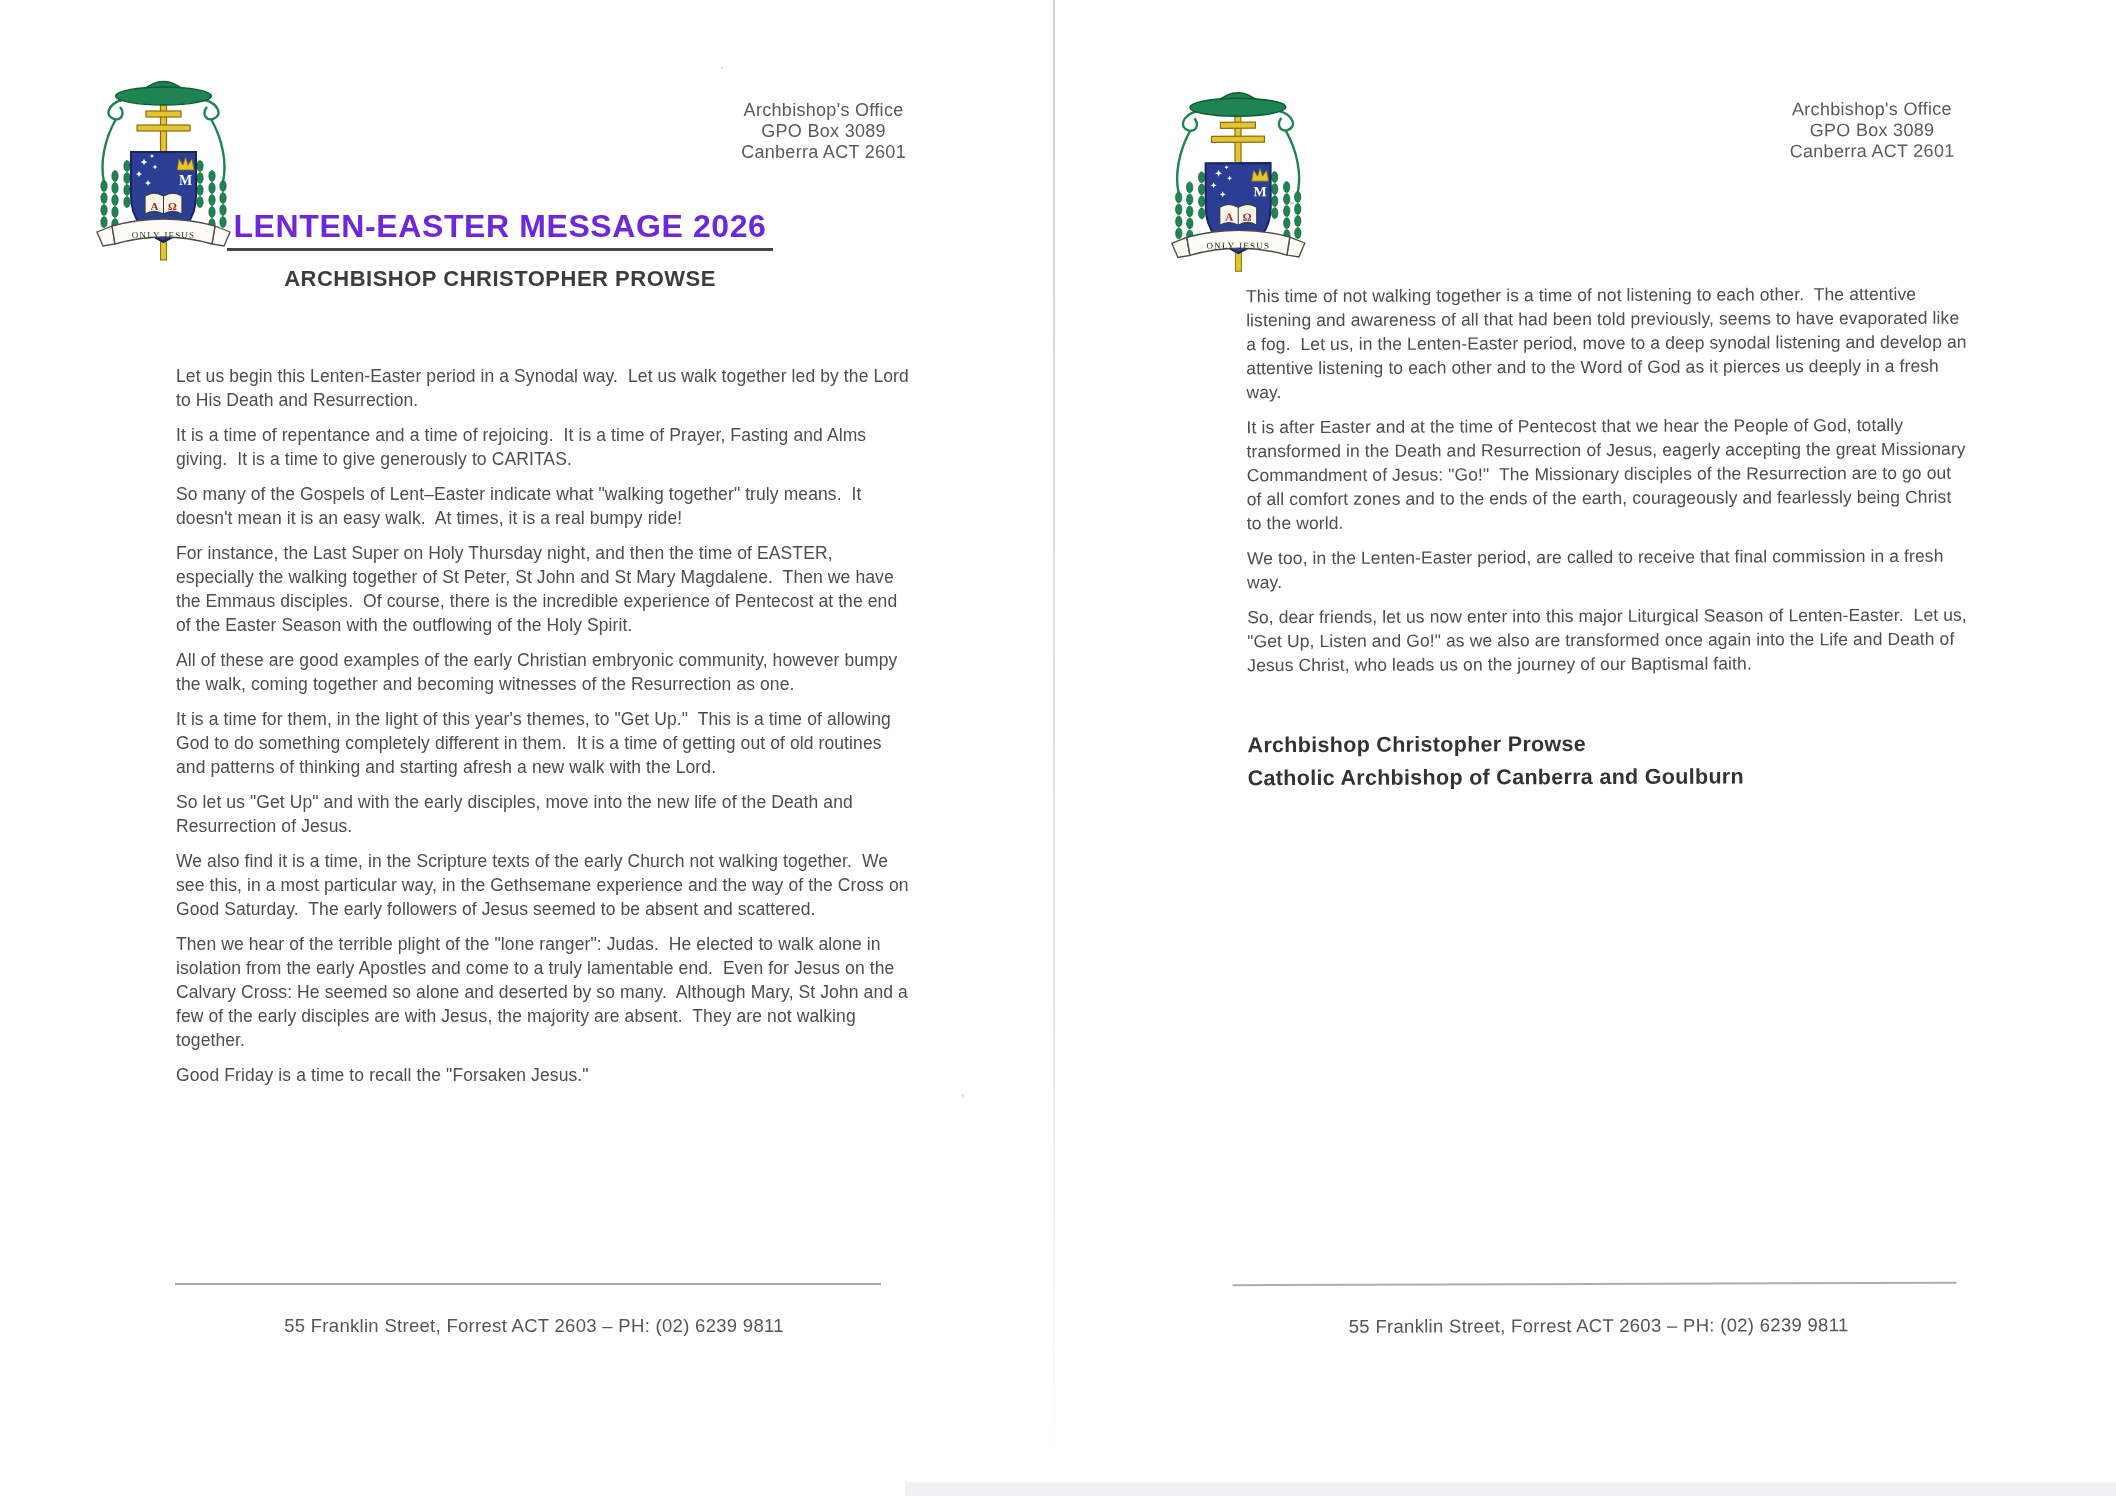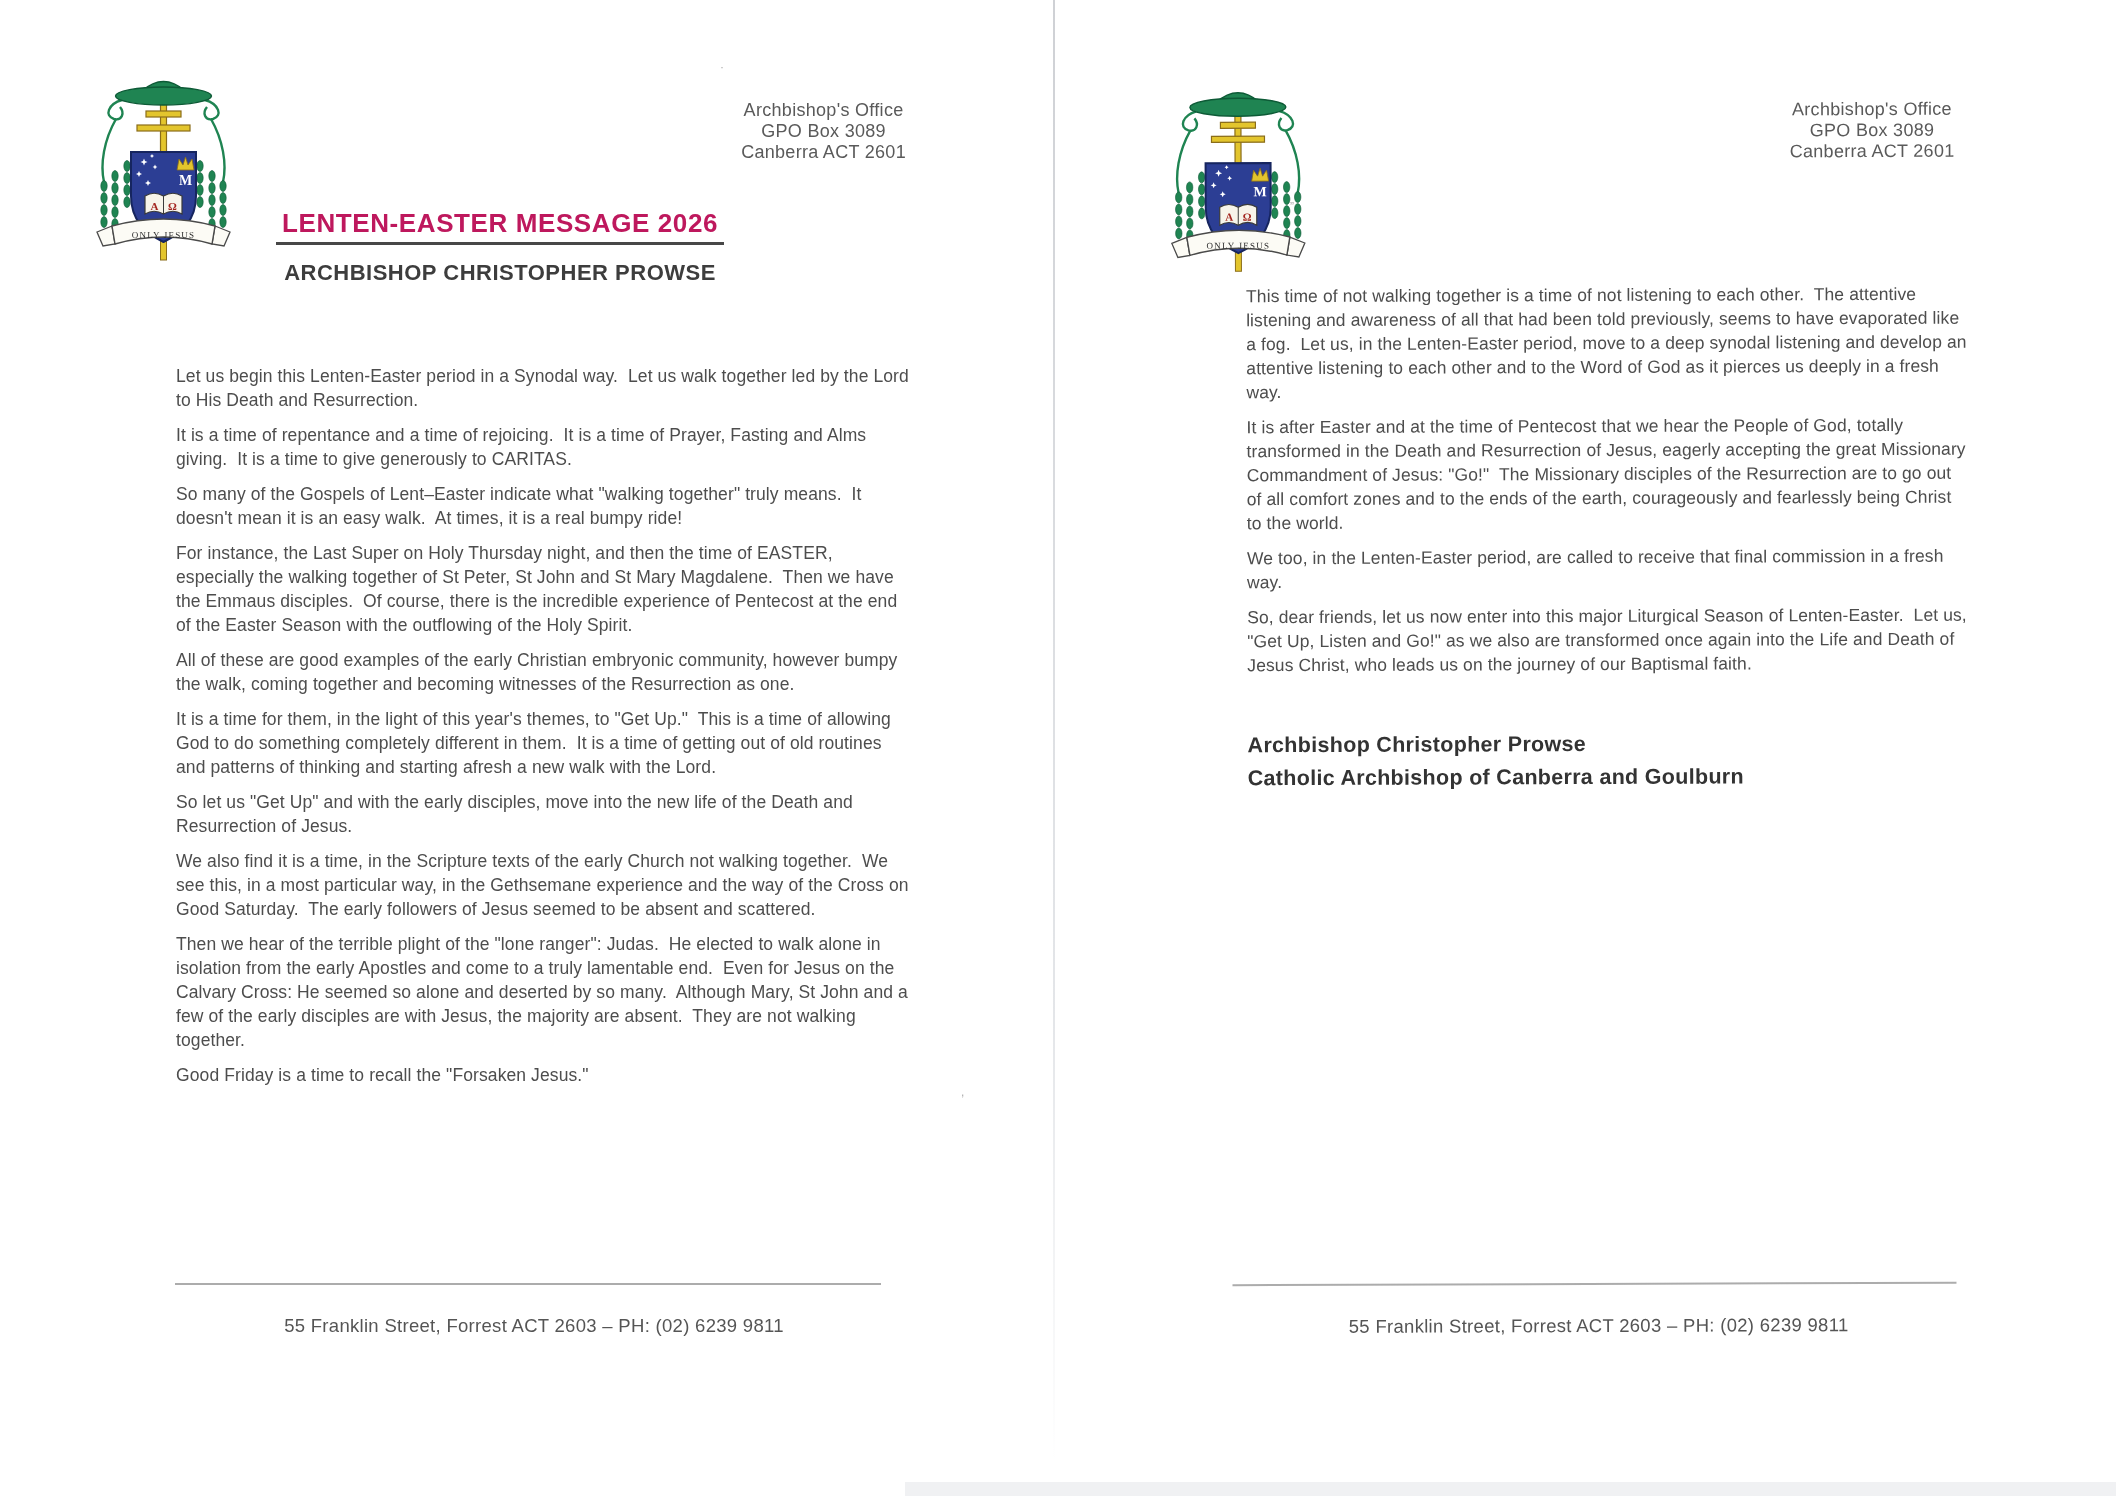--- a/index.html
+++ b/index.html
@@ -26,21 +26,21 @@
   .page1 .crest{left:84px;top:68px;}
   .page2 .crest{left:100px;top:78px;}
   .address{
     position:absolute;top:100px;text-align:center;
     font-size:18px;line-height:21px;color:#5a5a5a;letter-spacing:.3px;margin-left:48px;
   }
   .page1 .address{right:150px;}
   .page2 .address{right:162px;}
   .title-block{position:absolute;left:170px;top:208px;width:660px;text-align:center;}
   .doc-title{
-    display:inline-block;font-size:26px;font-weight:bold;color:#be185d;
+    display:inline-block;font-size:32px;font-weight:bold;color:#6d28d9;
     letter-spacing:.6px;border-bottom:3px solid #474747;padding:0 6px 3px 6px;
   }
   .doc-subtitle{
     margin-top:15px;font-size:22px;font-weight:bold;color:#3d3d3d;letter-spacing:.5px;
   }
   .body-col{position:absolute;font-size:17.5px;line-height:24px;color:#4d4d4d;letter-spacing:.1px;}
   .page1 .body-col{left:176px;top:364px;width:736px;}
   .page2 .body-col{left:187px;top:283px;width:724px;}
   .para{margin:0 0 11px 0;white-space:pre-wrap;}
   .signature{position:absolute;left:187px;top:728px;font-weight:bold;color:#333;

